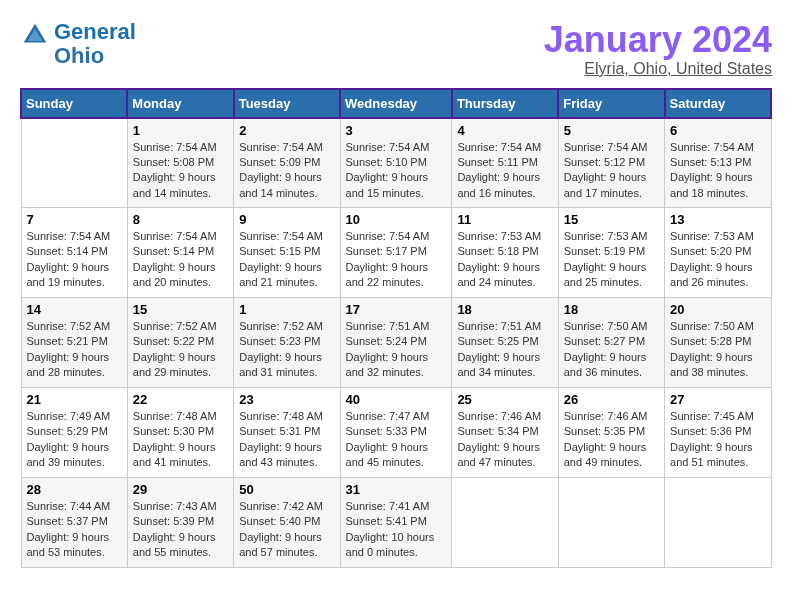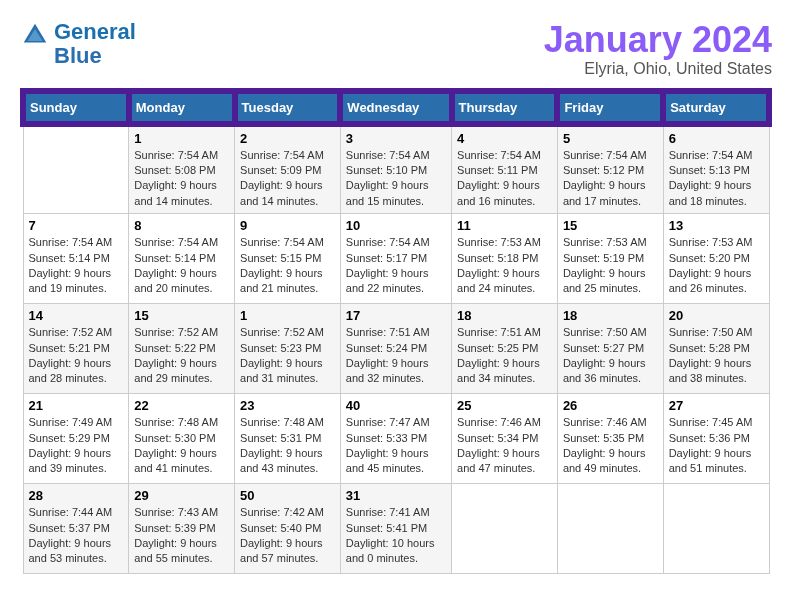--- a/index.html
+++ b/index.html
@@ -39,34 +39,35 @@
     }
     .main-title {
       font-size: 36px;
       font-weight: bold;
       color: #8b5cf6;
       line-height: 1.1;
     }
     .subtitle {
       font-size: 16px;
       color: #555;
+      text-decoration: underline;
     }
     table {
       width: 100%;
       border-collapse: collapse;
       font-size: 11px;
     }
     thead tr th {
       background-color: #2a6eac;
       color: #fff;
       padding: 6px 4px;
       text-align: left;
       font-size: 13px;
       font-weight: bold;
-      border: 6px solid #4c1d95;
+      border: 2px solid #4c1d95;
     }
     tbody tr td {
       border: 1px solid #ccc;
       vertical-align: top;
       padding: 4px 5px;
       min-height: 80px;
       height: 90px;
       background: #fff;
     }
     tbody tr:nth-child(odd) td {
@@ -91,21 +92,21 @@
 <body>
 
 <div class="header">
   <div class="logo">
     <svg class="logo-icon" viewBox="0 0 40 40">
       <polygon points="20,5 35,30 5,30" fill="#2a6eac"></polygon>
       <polygon points="20,12 30,28 10,28" fill="#5599cc"></polygon>
     </svg>
     <div class="logo-text">
       <span>General</span><br>
-      <span style="color:#2a6eac">Blue</span>
+      <span style="color:#2a6eac">Ohio</span>
     </div>
   </div>
   <div class="title-block">
     <div class="main-title">January 2024</div>
     <div class="subtitle">Elyria, Ohio, United States</div>
   </div>
 </div>
 
 <table>
   <thead>

